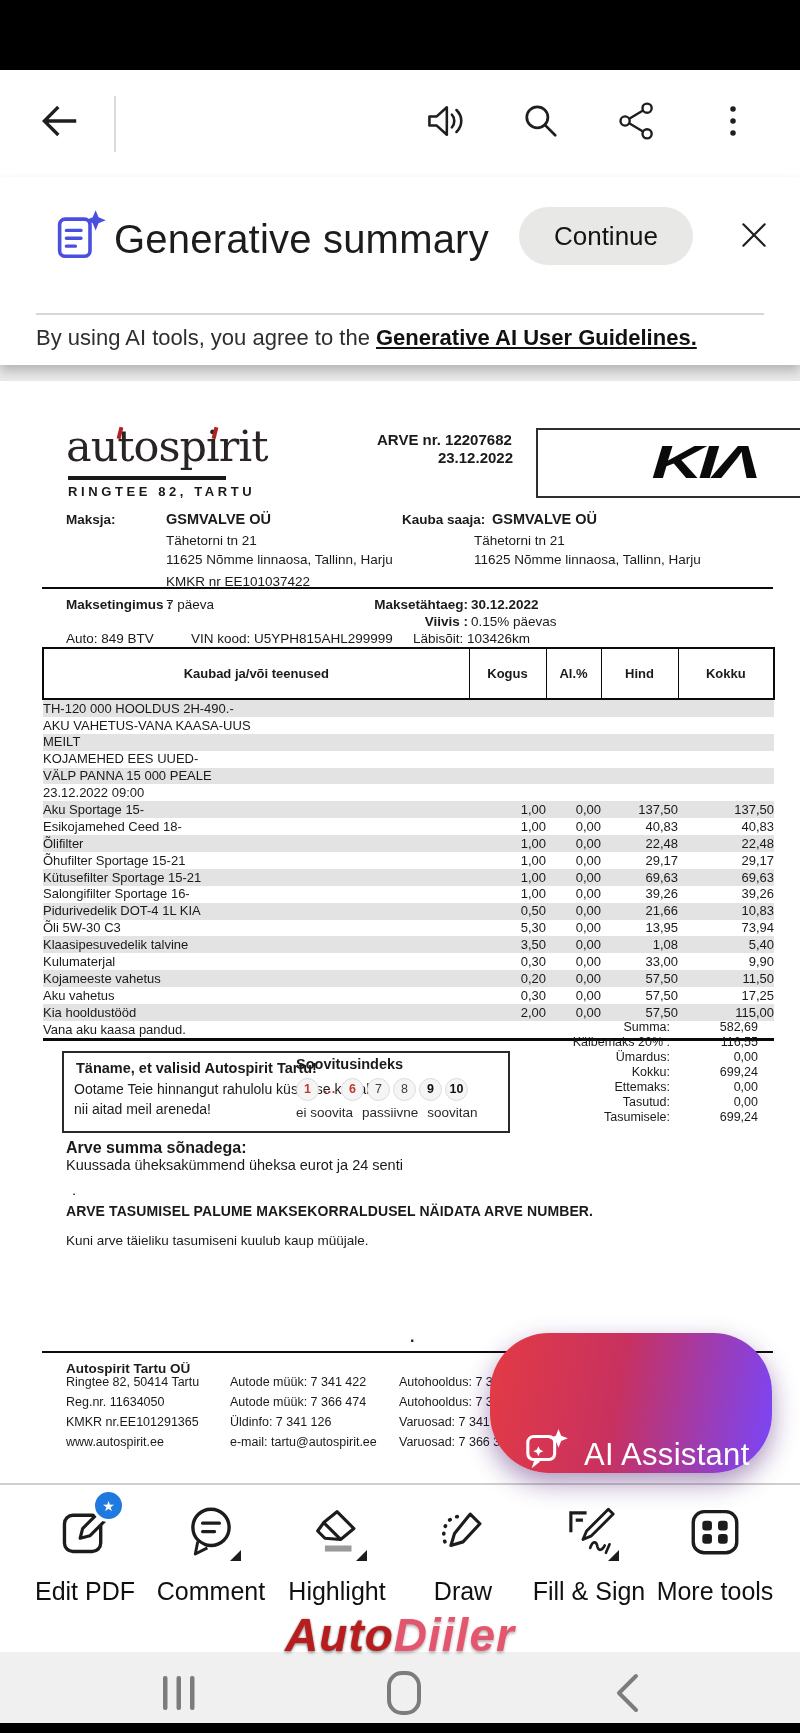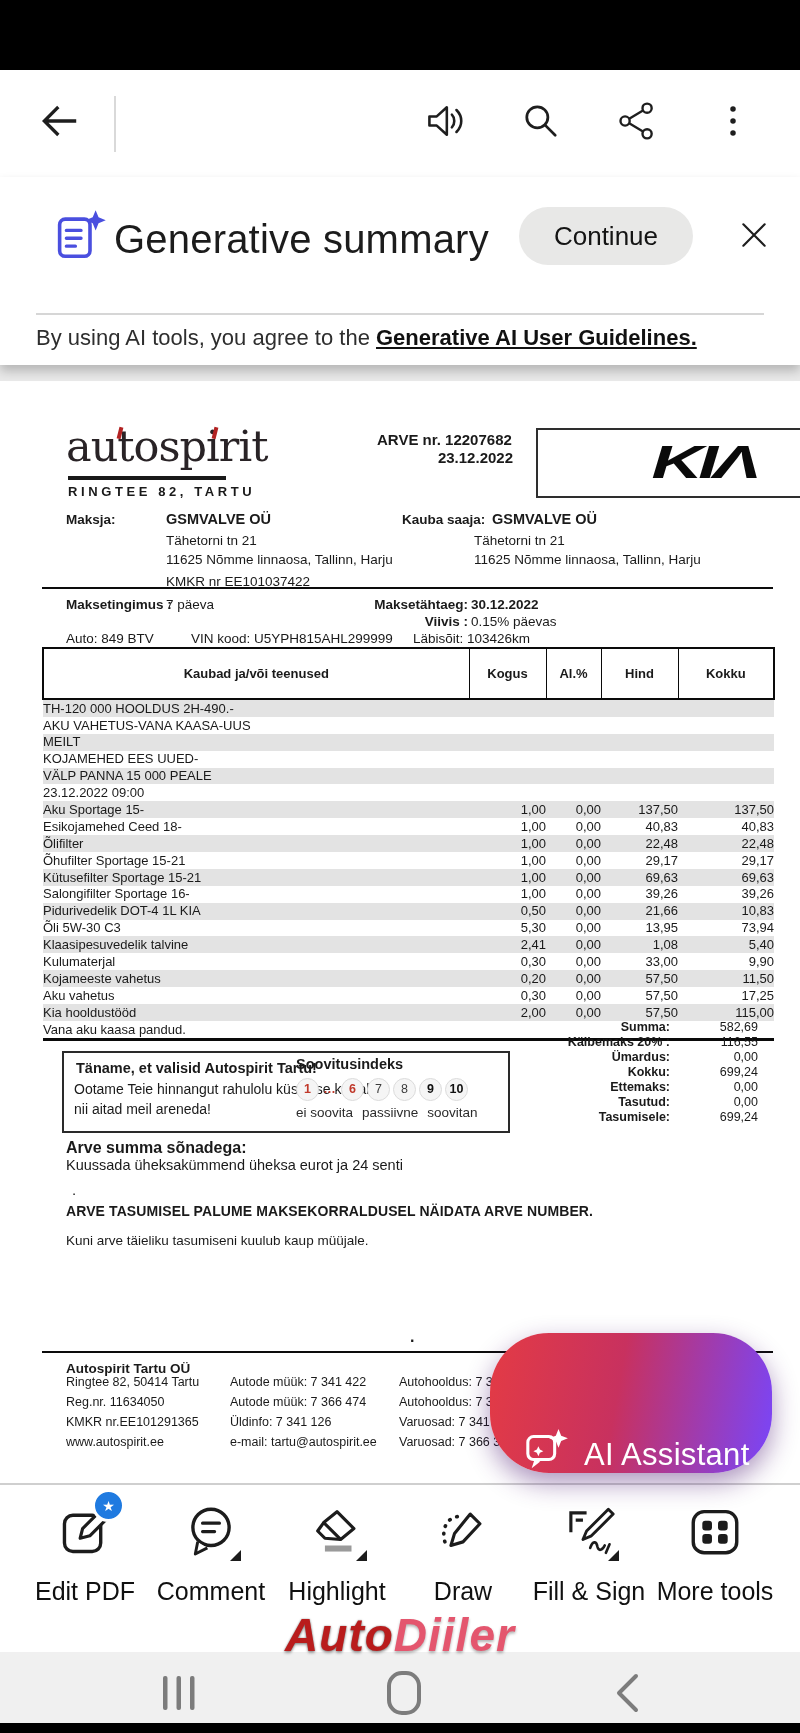--- a/index.html
+++ b/index.html
@@ -46,21 +46,21 @@
   .inv-table td{font-size:13px;height:16.9px;padding:0;white-space:nowrap;overflow:hidden;}
   .inv-table tbody tr:nth-child(odd){background:#e3e3e3;}
   .td-desc{padding-left:25px;}
   .td-n1{text-align:right;padding-right:14px;}
   .td-n2{text-align:right;padding-right:5px;}
   .td-n3{text-align:right;padding-right:9px;}
   .td-n4{text-align:right;padding-right:9px;}
   
   .totals{position:absolute;left:430px;top:639px;width:328px;}
   .tot-row{display:flex;justify-content:flex-end;font-size:12.5px;line-height:13.6px;}
-  .tot-row .tl{font-weight:bold;text-align:right;}
+  .tot-row .tl{font-weight:normal;text-align:right;}
   .tot-row .tv{width:88px;text-align:right;}
   
   .thanks-box{position:absolute;left:62px;top:670px;width:444px;height:78px;border:2px solid #2a2a2a;}
   .tb-title{position:absolute;left:12px;top:7px;font-size:14.5px;font-weight:bold;}
   .tb-l2{position:absolute;left:10px;top:28px;font-size:14px;}
   .tb-l3{position:absolute;left:10px;top:48px;font-size:14px;}
   .soov{position:absolute;left:232px;top:3px;width:210px;}
   .soov-title{font-size:14.5px;font-weight:bold;}
   .soov-circles{display:flex;align-items:center;gap:3px;margin-top:5px;}
   .sc{width:23px;height:23px;border-radius:50%;background:#f5f5f5;border:1px solid #dcdcdc;display:flex;align-items:center;justify-content:center;font-size:12.5px;color:#3c3c3c;box-sizing:border-box;}
@@ -326,21 +326,21 @@
         </tr>
         <tr>
           <td class="td-desc">Õli 5W-30 C3</td>
           <td class="td-n1">5,30</td>
           <td class="td-n2">0,00</td>
           <td class="td-n3">13,95</td>
           <td class="td-n4">73,94</td>
         </tr>
         <tr>
           <td class="td-desc">Klaasipesuvedelik talvine</td>
-          <td class="td-n1">2,41</td>
+          <td class="td-n1">3,50</td>
           <td class="td-n2">0,00</td>
           <td class="td-n3">1,08</td>
           <td class="td-n4">5,40</td>
         </tr>
         <tr>
           <td class="td-desc">Kulumaterjal</td>
           <td class="td-n1">0,30</td>
           <td class="td-n2">0,00</td>
           <td class="td-n3">33,00</td>
           <td class="td-n4">9,90</td>

